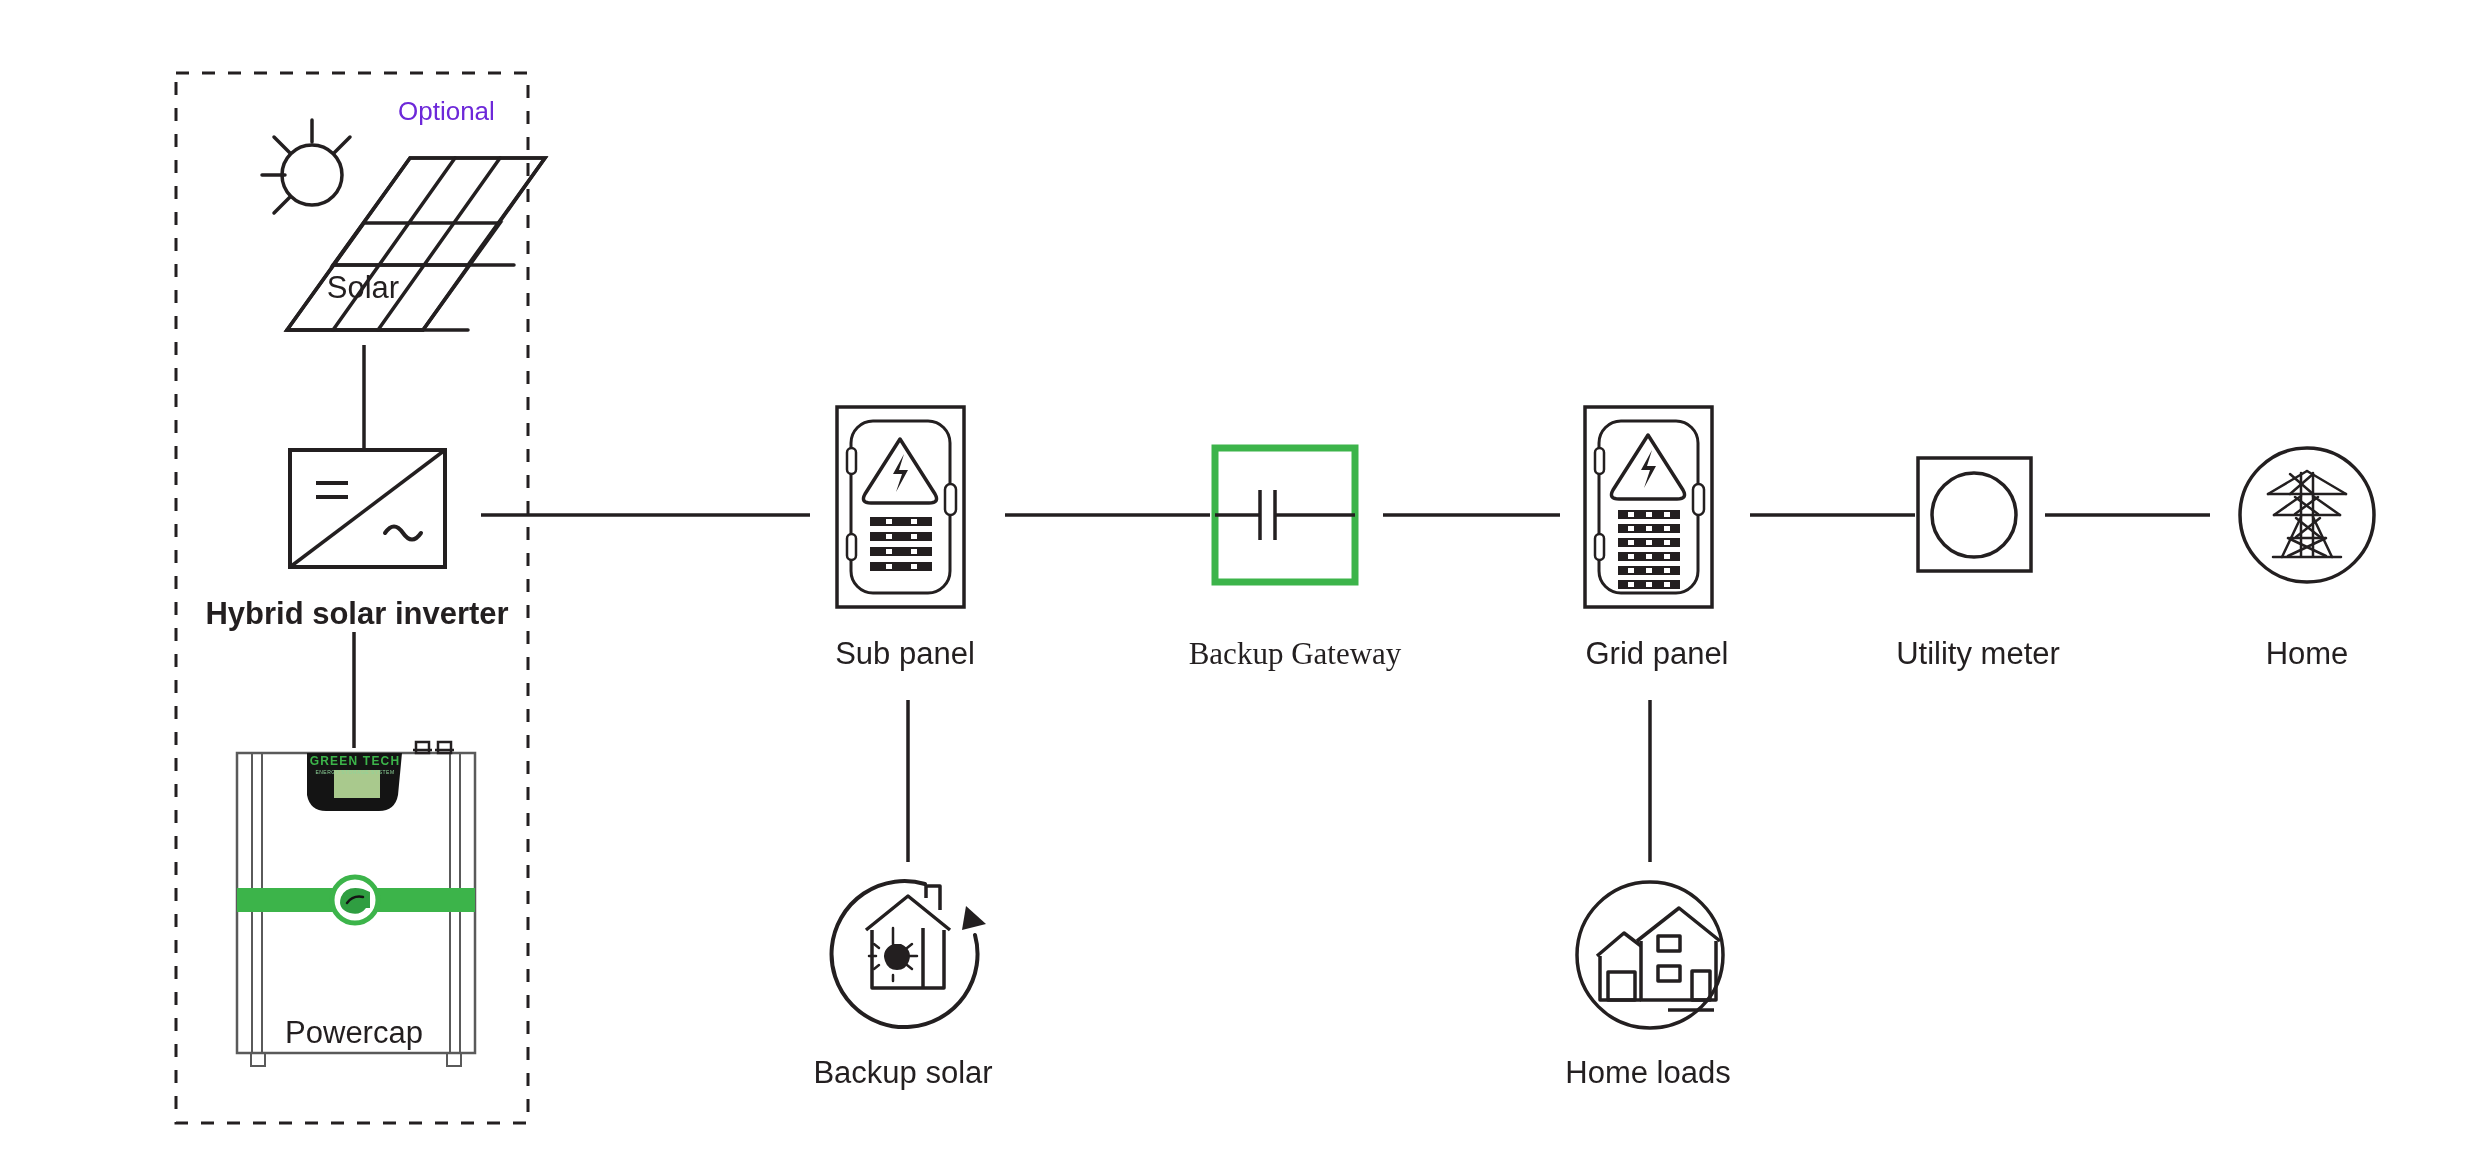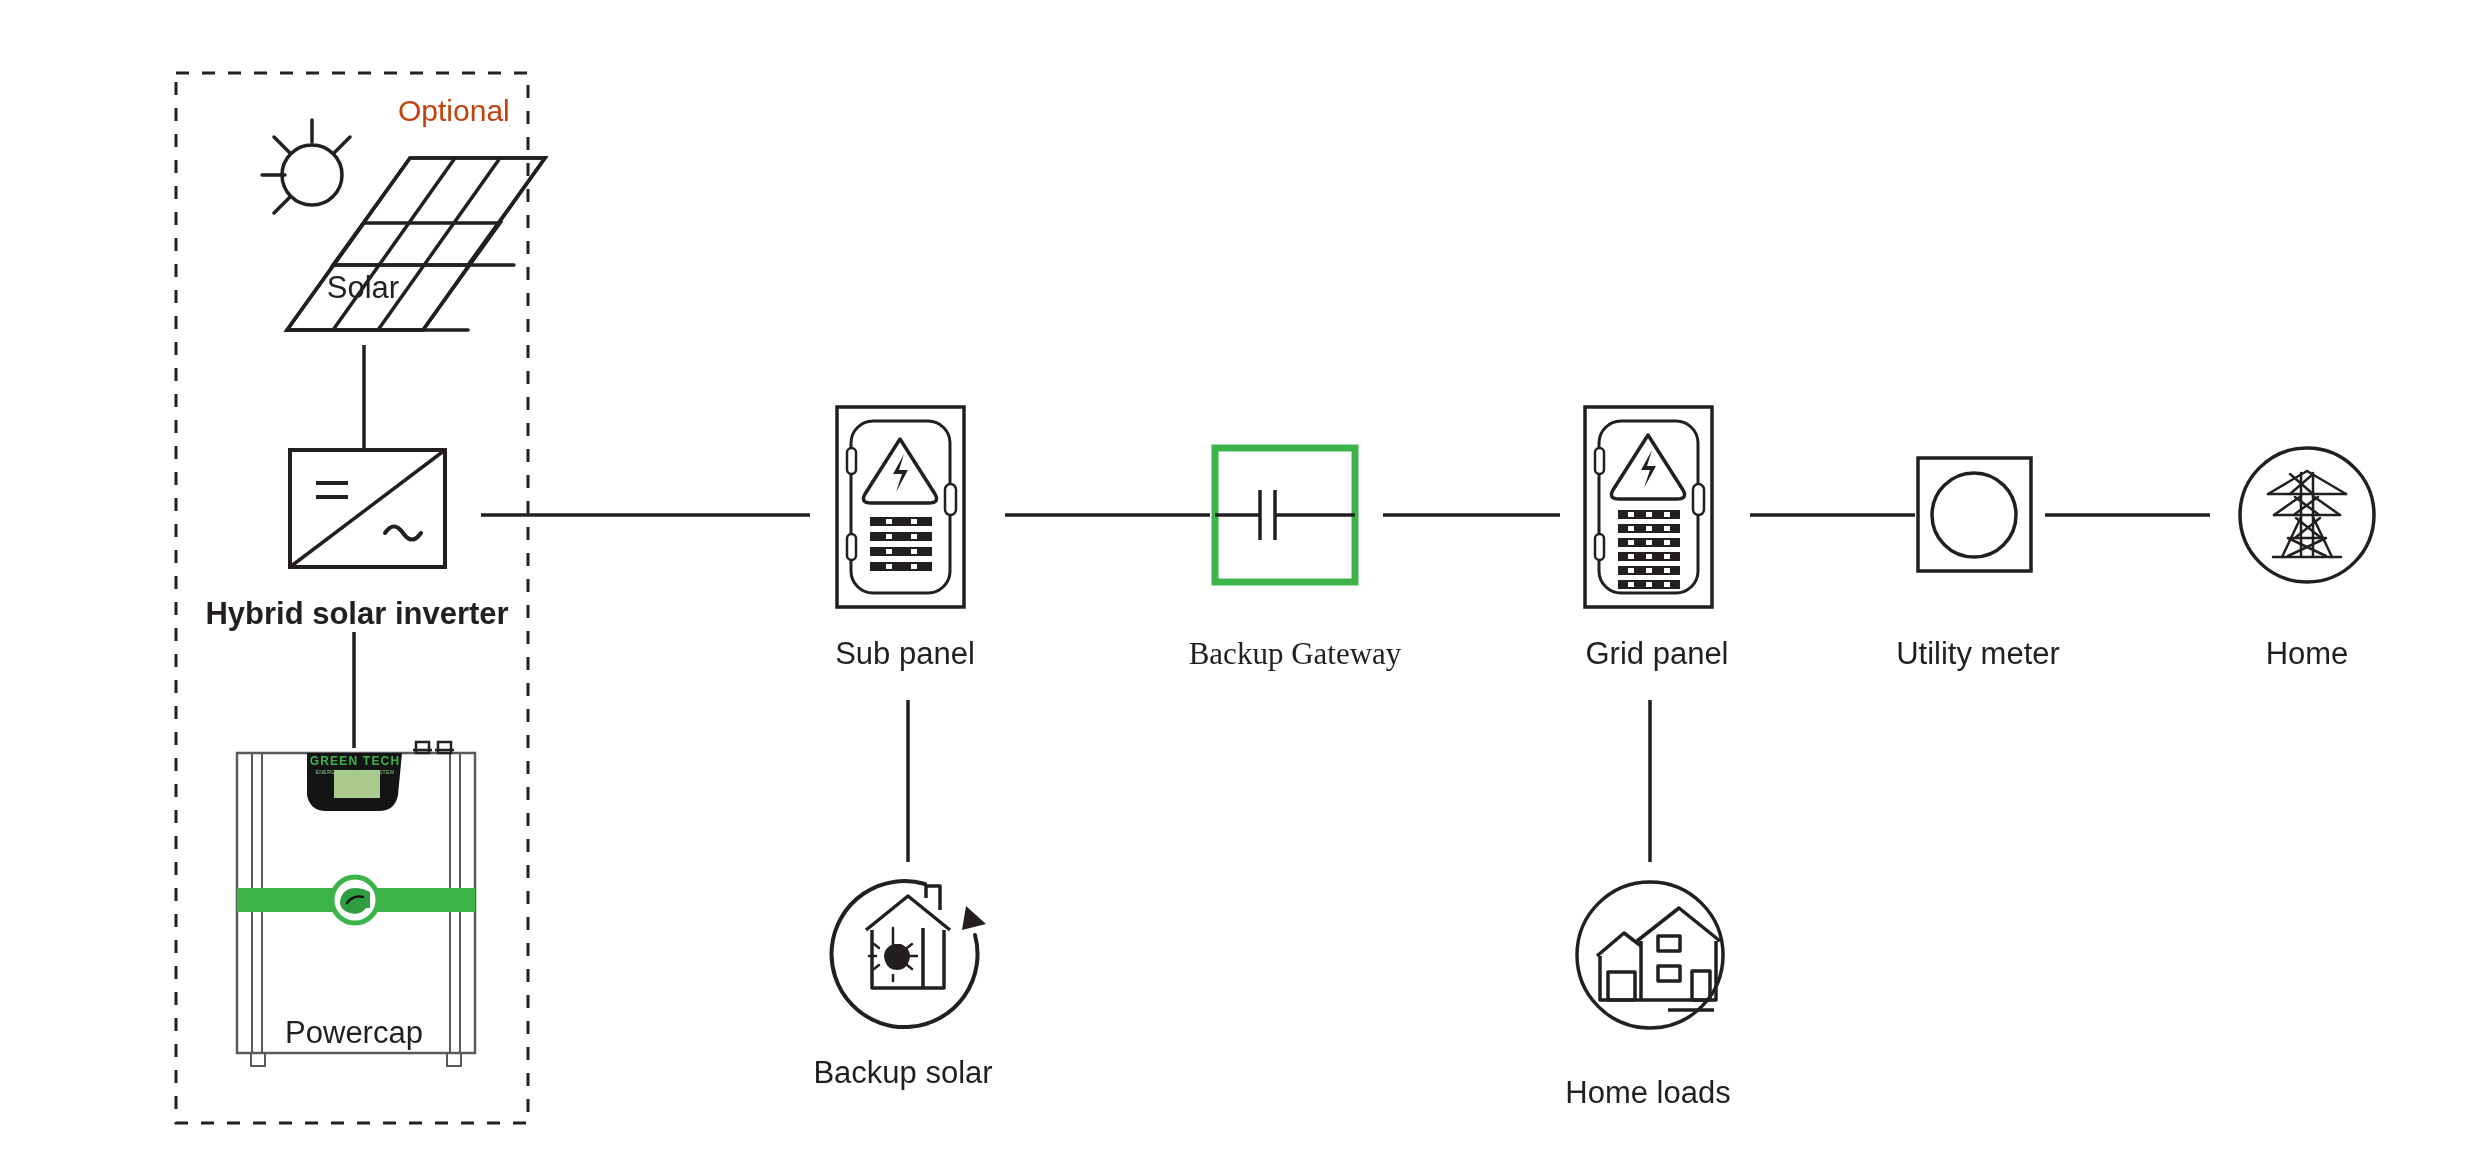--- a/index.html
+++ b/index.html
@@ -30,23 +30,23 @@
     font-size: 31px;
     line-height: 36px;
     color: #231f20;
     text-align: center;
     white-space: nowrap;
     transform: translateX(-50%);
     font-family: "Liberation Sans", sans-serif;
   }
   .optional-label {
     position: absolute;
-    font-size: 30px;
+    font-size: 26px;
     line-height: 30px;
-    color: #c2410c;
+    color: #6d28d9;
     white-space: nowrap;
     font-family: "Liberation Sans", sans-serif;
   }
 </style>
 </head>
 <body>
 
 <div id="diagram-root">
 
   <svg id="diagram-svg" viewBox="0 0 2485 1173">
@@ -306,15 +306,15 @@
   <div class="node-label" style="left: 1295px; top: 636px; font-family: Liberation Serif, serif;">Backup Gateway</div>
 
   <div class="node-label" style="left: 1657px; top: 636px;">Grid panel</div>
 
   <div class="node-label" style="left: 1978px; top: 636px;">Utility meter</div>
 
   <div class="node-label" style="left: 2307px; top: 636px;">Home</div>
 
   <div class="node-label" style="left: 903px; top: 1055px;">Backup solar</div>
 
-  <div class="node-label" style="left: 1648px; top: 1055px; margin-top: 20px;">Home loads</div>
+  <div class="node-label" style="left: 1648px; top: 1055px;">Home loads</div>
 
 </div>
 
 </body></html>

